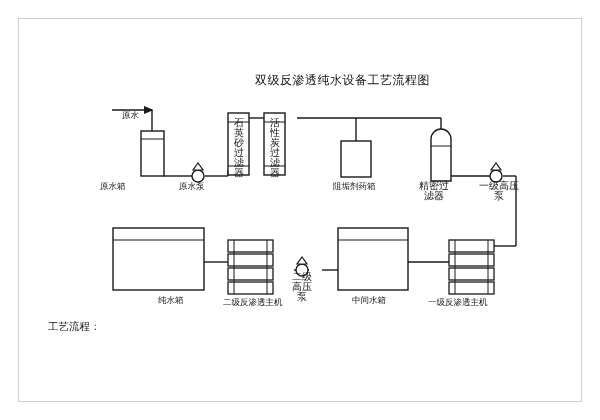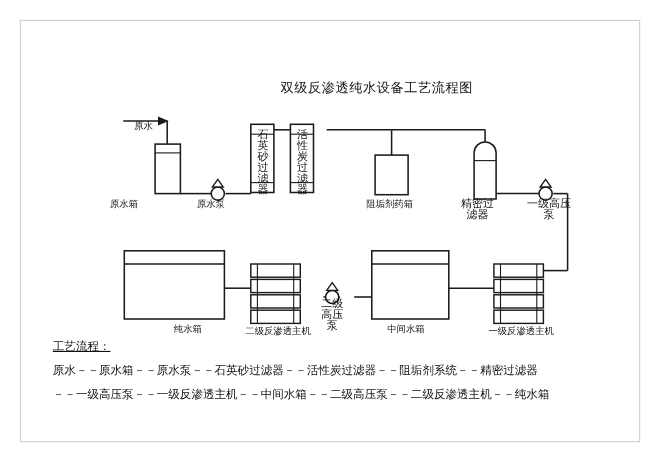--- a/index.html
+++ b/index.html
@@ -56,24 +56,23 @@
     position: absolute;
     left: 0;
     top: 0;
     width: 600px;
     height: 420px;
     overflow: visible;
   }
   .process-title {
     position: absolute;
     left: 48px;
-    top: 308px;
+    top: 320px;
     font-size: 10.5px;
     color: #111;
-    text-decoration: underline;
   }
   .process-line {
     position: absolute;
     font-size: 10.5px;
     color: #111;
     white-space: nowrap;
   }
   .pl1 { left: 48px; top: 330px; }
   .pl2 { left: 48px; top: 352px; }
 </style>
@@ -200,27 +199,25 @@
 
   <div class="wrap2" style="left:233px; top:118px; width:12px;">石英砂过滤器</div>
   <div class="wrap2" style="left:269px; top:118px; width:12px;">活性炭过滤器</div>
 
   <div class="lbl" style="left:333px; top:181px;">阻垢剂药箱</div>
 
   <div class="wrap2" style="left:417px; top:181px; width:34px;">精密过滤器</div>
 
   <div class="wrap2" style="left:479px; top:181px; width:40px;">一级高压泵</div>
 
-  <div class="lbl" style="left:444px; top:297px;">一级反渗透主机</div>
+  <div class="lbl" style="left:428px; top:297px;">一级反渗透主机</div>
 
   <div class="lbl" style="left:352px; top:295px;">中间水箱</div>
 
   <div class="wrap2" style="left:288px; top:272px; width:28px;">二级高压泵</div>
 
   <div class="lbl" style="left:223px; top:297px;">二级反渗透主机</div>
 
   <div class="lbl" style="left:145px; top:295px;margin-left:13px;">纯水箱</div>
 
   <div class="process-title">工艺流程：</div>
-  <div class="process-line pl1">原水－－原水箱－－原水泵－－石英砂过滤器－－活性炭过滤器－－阻垢剂系统－－精密过滤器</div>
-  <div class="process-line pl2">－－一级高压泵－－一级反渗透主机－－中间水箱－－二级高压泵－－二级反渗透主机－－纯水箱</div>
 
 </div>
 
 </body></html>

